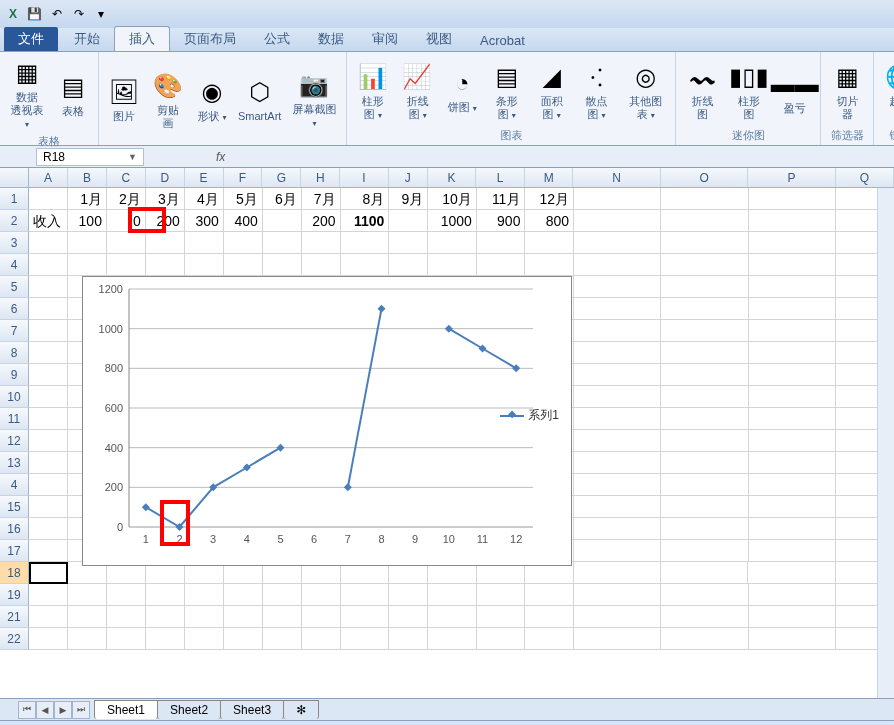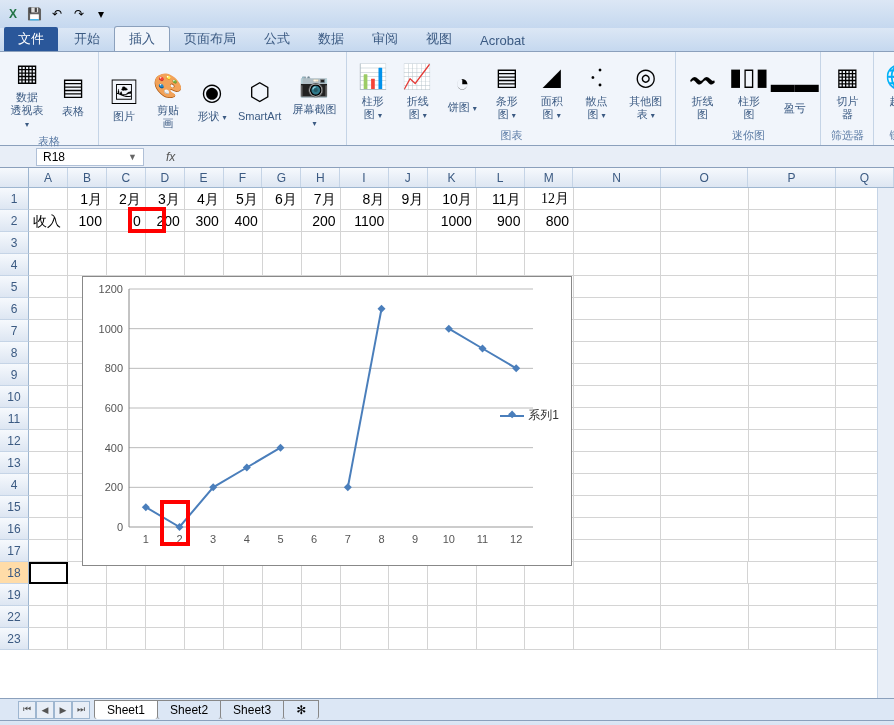--- a/index.html
+++ b/index.html
@@ -20,21 +20,21 @@
 .ribbon-group { border-right: 1px solid #c5d4e6; display: flex; flex-direction: column; justify-content: space-between; padding: 3px 4px 1px; }
 .group-items { flex: 1; display: flex; align-items: center; gap: 2px; }
 .ribbon-btn { display: flex; flex-direction: column; align-items: center; justify-content: center; padding: 2px 6px; cursor: pointer; min-width: 42px; }
 .ribbon-icon { width: 32px; height: 32px; display: flex; align-items: center; justify-content: center; font-size: 24px; }
 .ribbon-label { font-size: 11px; color: #3b5a82; text-align: center; line-height: 13px; margin-top: 2px; }
 .group-label { font-size: 11px; color: #5b7ba5; text-align: center; padding: 1px 0; }
 
 .formula-bar { height: 22px; background: #e8eef7; border-bottom: 1px solid #8ba0bc; display: flex; align-items: center; }
 .name-box { width: 108px; border: 1px solid #b0c0d7; background: #fff; height: 18px; margin-left: 36px; padding: 0 6px; display: flex; align-items: center; justify-content: space-between; font-size: 12px; }
 .name-box-dd { font-size: 9px; color: #666; }
-.fx-area { display: flex; align-items: flex-start; margin-left: 22px; gap: 6px; }
+.fx-area { display: flex; align-items: flex-start; margin-left: 72px; gap: 6px; }
 .fx-label { font-style: italic; color: #555; font-size: 12px; }
 
 .sheet-area { position: relative; background: #fff; height: 530px; overflow: hidden; }
 .col-headers { display: flex; height: 20px; background: linear-gradient(#f6f9fd, #dde6f2); border-bottom: 1px solid #9eb6d0; }
 .select-all { width: 30px; border-right: 1px solid #9eb6d0; background: linear-gradient(#f6f9fd, #dde6f2); }
 .col-hdr { border-right: 1px solid #c5d4e6; text-align: center; line-height: 20px; color: #3b5a82; font-size: 12px; }
 .row { display: flex; height: 22px; }
 .row-hdr { width: 30px; background: linear-gradient(#f6f9fd, #dde6f2); border-right: 1px solid #9eb6d0; border-bottom: 1px solid #c5d4e6; text-align: center; line-height: 22px; color: #3b5a82; font-size: 12px; }
 .row-hdr.sel { background: #ffdca8; }
 .cell { border-right: 1px solid #d4d4d4; border-bottom: 1px solid #d4d4d4; padding: 0 4px; line-height: 22px; text-align: right; font-size: 14px; color: #000; }
@@ -235,37 +235,37 @@
         <div class="cell" style="width: 40px;">2月</div>
         <div class="cell" style="width: 40px;">3月</div>
         <div class="cell" style="width: 40px;">4月</div>
         <div class="cell" style="width: 40px;">5月</div>
         <div class="cell" style="width: 40px;">6月</div>
         <div class="cell" style="width: 40px;">7月</div>
         <div class="cell" style="width: 50px;">8月</div>
         <div class="cell" style="width: 40px;">9月</div>
         <div class="cell" style="width: 50px;">10月</div>
         <div class="cell" style="width: 50px;">11月</div>
-        <div class="cell" style="width: 50px; font-family: Liberation Serif, serif;">12月</div>
+        <div class="cell" style="width: 50px;">12月</div>
         <div class="cell" style="width: 90px;"></div>
         <div class="cell" style="width: 90px;"></div>
         <div class="cell" style="width: 90px;"></div>
         <div class="cell" style="width: 60px;"></div>
       </div>
       <div class="row">
         <div class="row-hdr">2</div>
         <div class="cell left" style="width: 40px;">收入</div>
         <div class="cell" style="width: 40px;">100</div>
         <div class="cell" style="width: 40px;">0</div>
         <div class="cell" style="width: 40px;">200</div>
         <div class="cell" style="width: 40px;">300</div>
         <div class="cell" style="width: 40px;">400</div>
         <div class="cell" style="width: 40px;"></div>
         <div class="cell" style="width: 40px;">200</div>
-        <div class="cell" style="width: 50px;">1100</div>
+        <div class="cell" style="width: 50px; font-weight: bold;">1100</div>
         <div class="cell" style="width: 40px;"></div>
         <div class="cell" style="width: 50px;">1000</div>
         <div class="cell" style="width: 50px;">900</div>
         <div class="cell" style="width: 50px;">800</div>
         <div class="cell" style="width: 90px;"></div>
         <div class="cell" style="width: 90px;"></div>
         <div class="cell" style="width: 90px;"></div>
         <div class="cell" style="width: 60px;"></div>
       </div>
       <div class="row">
@@ -602,41 +602,41 @@
         <div class="cell" style="width: 40px;"></div>
         <div class="cell" style="width: 50px;"></div>
         <div class="cell" style="width: 50px;"></div>
         <div class="cell" style="width: 50px;"></div>
         <div class="cell" style="width: 90px;"></div>
         <div class="cell" style="width: 90px;"></div>
         <div class="cell" style="width: 90px;"></div>
         <div class="cell" style="width: 60px;"></div>
       </div>
       <div class="row">
+        <div class="row-hdr">21</div>
+        <div class="cell" style="width: 40px;"></div>
+        <div class="cell" style="width: 40px;"></div>
+        <div class="cell" style="width: 40px;"></div>
+        <div class="cell" style="width: 40px;"></div>
+        <div class="cell" style="width: 40px;"></div>
+        <div class="cell" style="width: 40px;"></div>
+        <div class="cell" style="width: 40px;"></div>
+        <div class="cell" style="width: 40px;"></div>
+        <div class="cell" style="width: 50px;"></div>
+        <div class="cell" style="width: 40px;"></div>
+        <div class="cell" style="width: 50px;"></div>
+        <div class="cell" style="width: 50px;"></div>
+        <div class="cell" style="width: 50px;"></div>
+        <div class="cell" style="width: 90px;"></div>
+        <div class="cell" style="width: 90px;"></div>
+        <div class="cell" style="width: 90px;"></div>
+        <div class="cell" style="width: 60px;"></div>
+      </div>
+      <div class="row">
         <div class="row-hdr">22</div>
-        <div class="cell" style="width: 40px;"></div>
-        <div class="cell" style="width: 40px;"></div>
-        <div class="cell" style="width: 40px;"></div>
-        <div class="cell" style="width: 40px;"></div>
-        <div class="cell" style="width: 40px;"></div>
-        <div class="cell" style="width: 40px;"></div>
-        <div class="cell" style="width: 40px;"></div>
-        <div class="cell" style="width: 40px;"></div>
-        <div class="cell" style="width: 50px;"></div>
-        <div class="cell" style="width: 40px;"></div>
-        <div class="cell" style="width: 50px;"></div>
-        <div class="cell" style="width: 50px;"></div>
-        <div class="cell" style="width: 50px;"></div>
-        <div class="cell" style="width: 90px;"></div>
-        <div class="cell" style="width: 90px;"></div>
-        <div class="cell" style="width: 90px;"></div>
-        <div class="cell" style="width: 60px;"></div>
-      </div>
-      <div class="row">
-        <div class="row-hdr">23</div>
         <div class="cell" style="width: 40px;"></div>
         <div class="cell" style="width: 40px;"></div>
         <div class="cell" style="width: 40px;"></div>
         <div class="cell" style="width: 40px;"></div>
         <div class="cell" style="width: 40px;"></div>
         <div class="cell" style="width: 40px;"></div>
         <div class="cell" style="width: 40px;"></div>
         <div class="cell" style="width: 40px;"></div>
         <div class="cell" style="width: 50px;"></div>
         <div class="cell" style="width: 40px;"></div>

